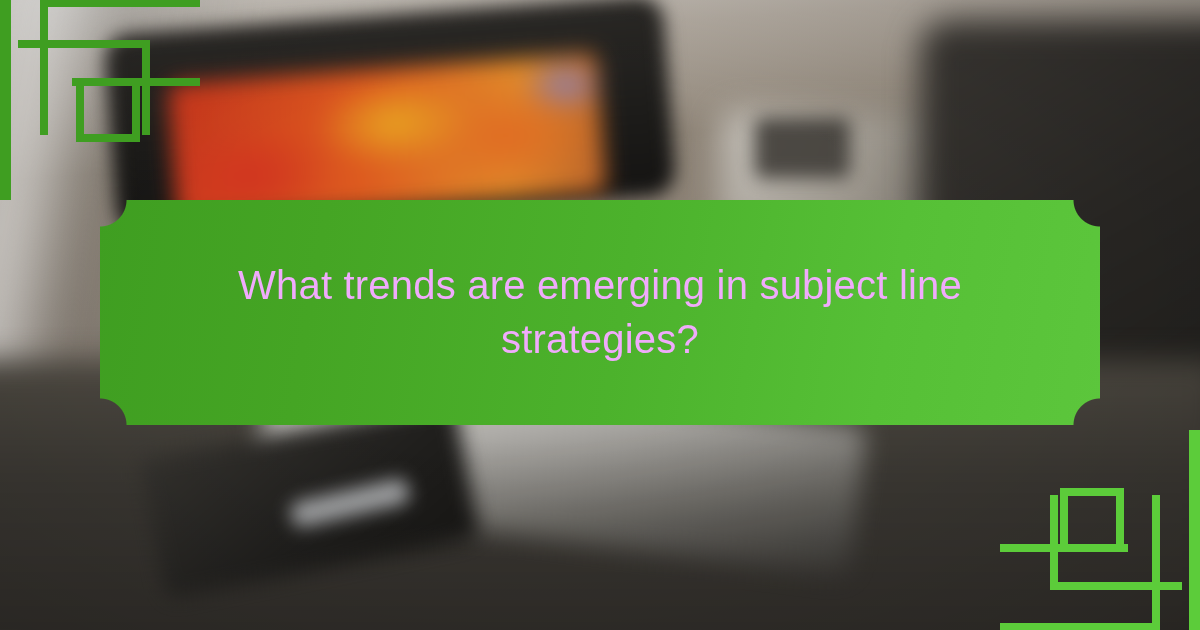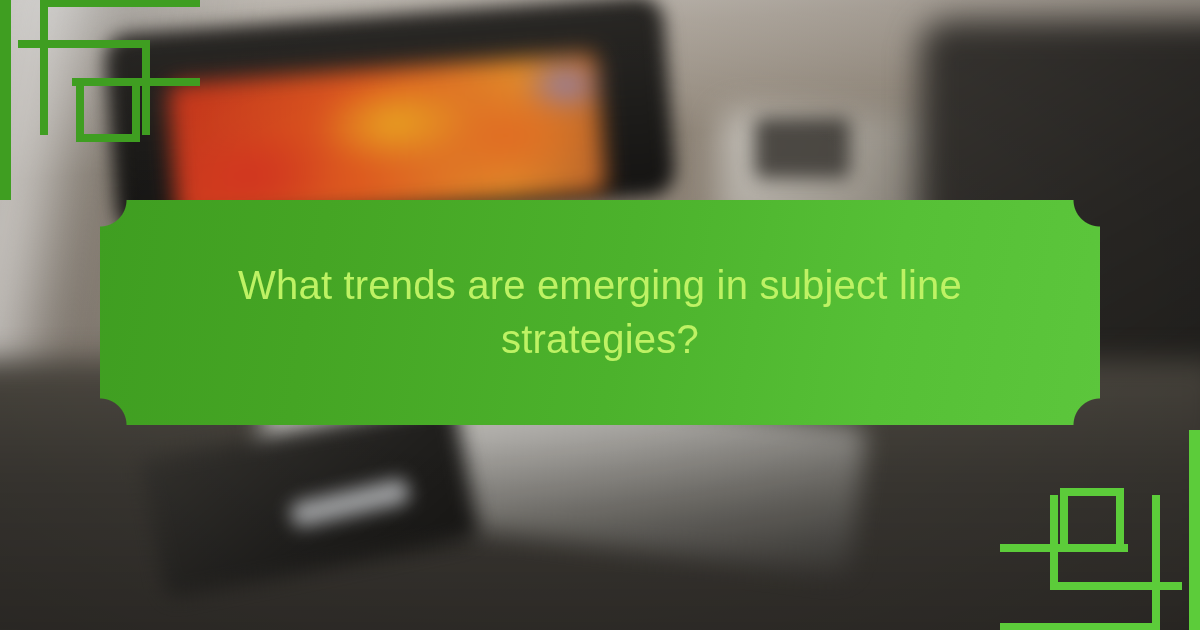--- a/index.html
+++ b/index.html
@@ -203,21 +203,21 @@
     background: linear-gradient(100deg, #3f9e21 0%, #45a524 22%, #4cb22c 52%, #56c036 78%, #5cc63c 100%);
   }
   .banner-title {
     position: relative;
     z-index: 2;
     margin: 0;
     text-align: center;
     font-size: 40px;
     line-height: 1.33;
     font-weight: 400;
-    color: #bef264;
+    color: #f0abfc;
     letter-spacing: 0.2px;
     font-family: "Liberation Sans", sans-serif;
   }
 
   
   .deco { position: absolute; }
   .deco svg { display: block; }
   .deco-tl { left: 0; top: 0; }
   .deco-br { right: 0; bottom: 0; }
 </style>

